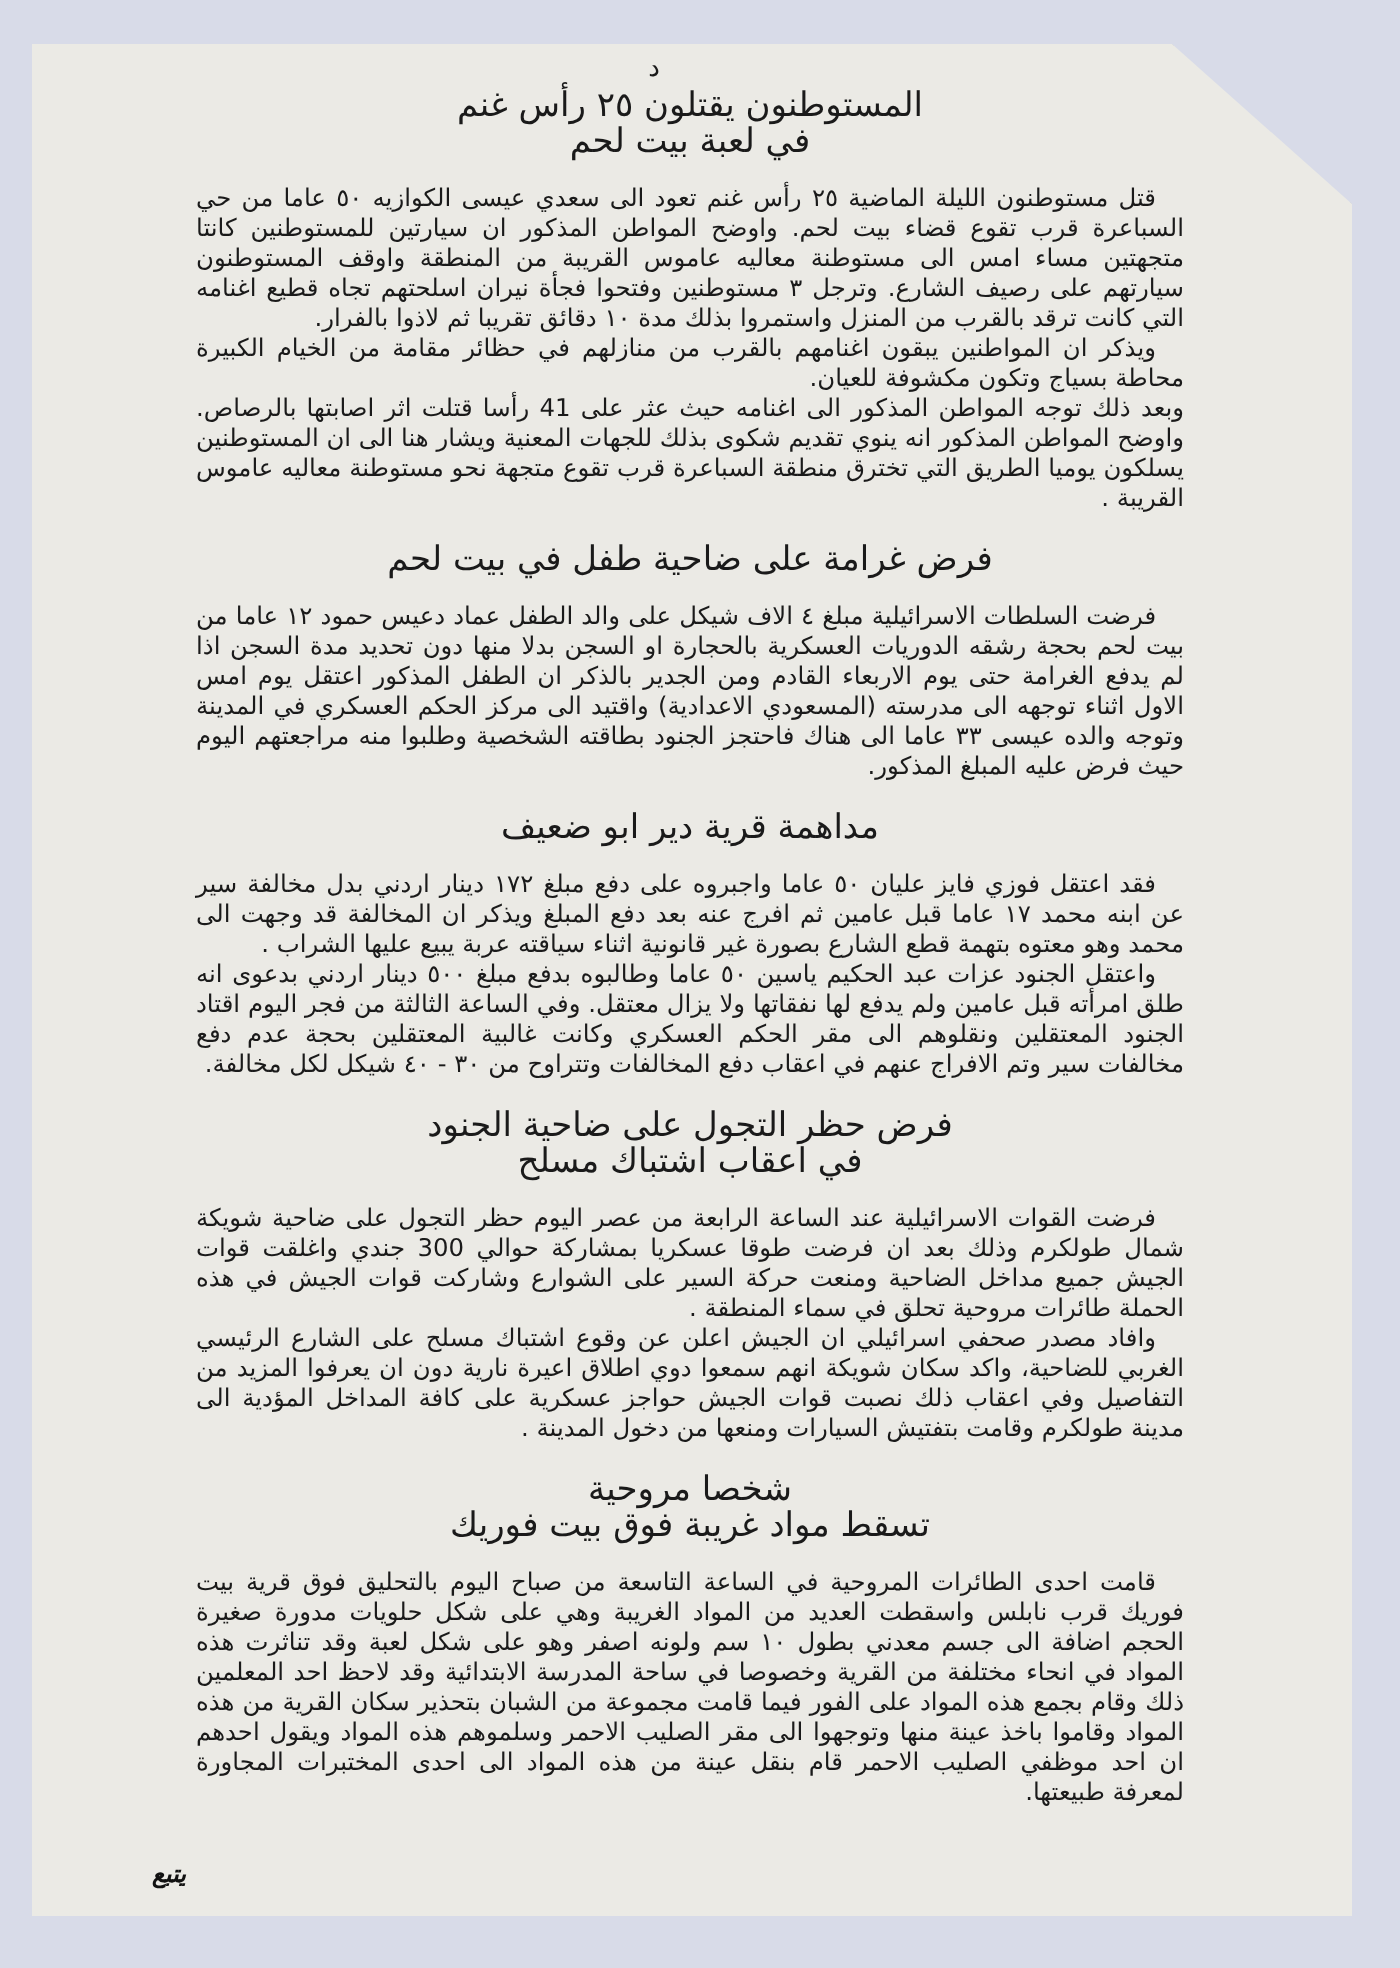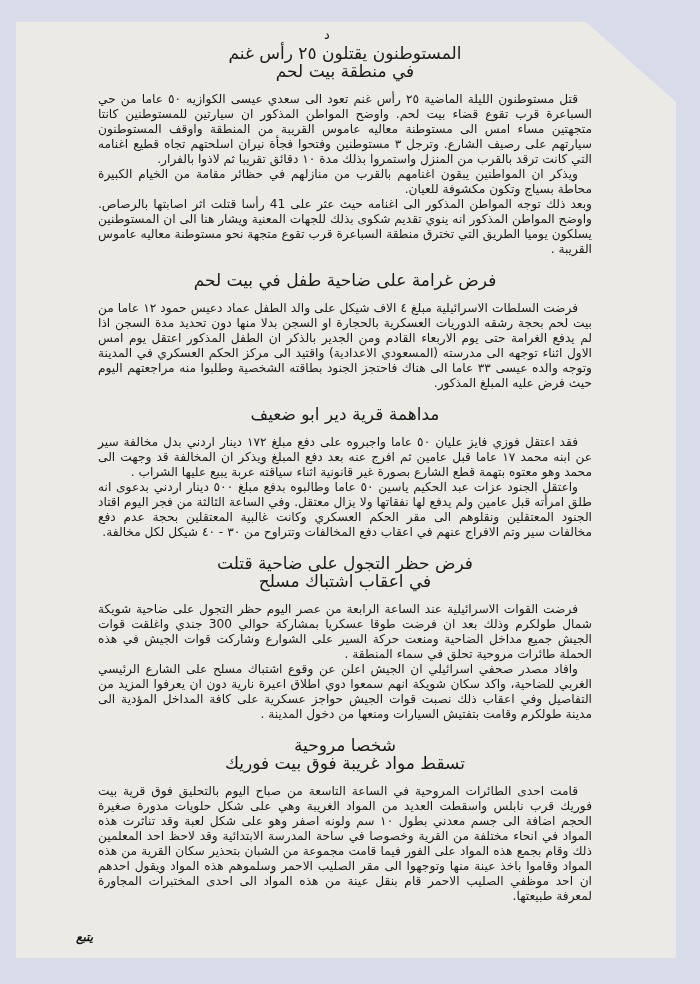--- a/index.html
+++ b/index.html
@@ -55,21 +55,21 @@
 <div class="page">
   <div class="ghost" style="left:30px; top:880px;">&nbsp;</div>
 </div>
 
 <div class="content" style="top:28px;">
   <div class="page-mark">د</div>
 
   <div class="section">
     <h2 class="headline">
       <span>المستوطنون يقتلون ٢٥ رأس غنم</span><br>
-      <span>في منطقة بيت لحم</span>
+      <span>في لعبة بيت لحم</span>
     </h2>
     <p class="para">قتل مستوطنون الليلة الماضية ٢٥ رأس غنم تعود الى سعدي عيسى الكوازيه ٥٠ عاما من حي السباعرة قرب تقوع قضاء بيت لحم. واوضح المواطن المذكور ان سيارتين للمستوطنين كانتا متجهتين مساء امس الى مستوطنة معاليه عاموس القريبة من المنطقة واوقف المستوطنون سيارتهم على رصيف الشارع. وترجل ٣ مستوطنين وفتحوا فجأة نيران اسلحتهم تجاه قطيع اغنامه التي كانت ترقد بالقرب من المنزل واستمروا بذلك مدة ١٠ دقائق تقريبا ثم لاذوا بالفرار.</p>
     <p class="para">ويذكر ان المواطنين يبقون اغنامهم بالقرب من منازلهم في حظائر مقامة من الخيام الكبيرة محاطة بسياج وتكون مكشوفة للعيان.</p>
     <p class="para" style="text-indent:0">وبعد ذلك توجه المواطن المذكور الى اغنامه حيث عثر على 41 رأسا قتلت اثر اصابتها بالرصاص. واوضح المواطن المذكور انه ينوي تقديم شكوى بذلك للجهات المعنية ويشار هنا الى ان المستوطنين يسلكون يوميا الطريق التي تخترق منطقة السباعرة قرب تقوع متجهة نحو مستوطنة معاليه عاموس القريبة .</p>
   </div>
 
   <div class="section">
     <h2 class="headline">
       <span>فرض غرامة على ضاحية طفل في بيت لحم</span>
     </h2>
@@ -79,21 +79,21 @@
   <div class="section">
     <h2 class="headline">
       <span>مداهمة قرية دير ابو ضعيف</span>
     </h2>
     <p class="para">فقد اعتقل فوزي فايز عليان ٥٠ عاما واجبروه على دفع مبلغ ١٧٢ دينار اردني بدل مخالفة سير عن ابنه محمد ١٧ عاما قبل عامين ثم افرج عنه بعد دفع المبلغ ويذكر ان المخالفة قد وجهت الى محمد وهو معتوه بتهمة قطع الشارع بصورة غير قانونية اثناء سياقته عربة يبيع عليها الشراب .</p>
     <p class="para">واعتقل الجنود عزات عبد الحكيم ياسين ٥٠ عاما وطالبوه بدفع مبلغ ٥٠٠ دينار اردني بدعوى انه طلق امرأته قبل عامين ولم يدفع لها نفقاتها ولا يزال معتقل. وفي الساعة الثالثة من فجر اليوم اقتاد الجنود المعتقلين ونقلوهم الى مقر الحكم العسكري وكانت غالبية المعتقلين بحجة عدم دفع مخالفات سير وتم الافراج عنهم في اعقاب دفع المخالفات وتتراوح من ٣٠ - ٤٠ شيكل لكل مخالفة.</p>
   </div>
 
   <div class="section">
     <h2 class="headline">
-      <span>فرض حظر التجول على ضاحية قتلت</span><br>
+      <span>فرض حظر التجول على ضاحية الجنود</span><br>
       <span>في اعقاب اشتباك مسلح</span>
     </h2>
     <p class="para">فرضت القوات الاسرائيلية عند الساعة الرابعة من عصر اليوم حظر التجول على ضاحية شويكة شمال طولكرم وذلك بعد ان فرضت طوقا عسكريا بمشاركة حوالي 300 جندي واغلقت قوات الجيش جميع مداخل الضاحية ومنعت حركة السير على الشوارع وشاركت قوات الجيش في هذه الحملة طائرات مروحية تحلق في سماء المنطقة .</p>
     <p class="para">وافاد مصدر صحفي اسرائيلي ان الجيش اعلن عن وقوع اشتباك مسلح على الشارع الرئيسي الغربي للضاحية، واكد سكان شويكة انهم سمعوا دوي اطلاق اعيرة نارية دون ان يعرفوا المزيد من التفاصيل وفي اعقاب ذلك نصبت قوات الجيش حواجز عسكرية على كافة المداخل المؤدية الى مدينة طولكرم وقامت بتفتيش السيارات ومنعها من دخول المدينة .</p>
   </div>
 
   <div class="section">
     <h2 class="headline">
       <span>شخصا مروحية</span><br>
       <span>تسقط مواد غريبة فوق بيت فوريك</span>

